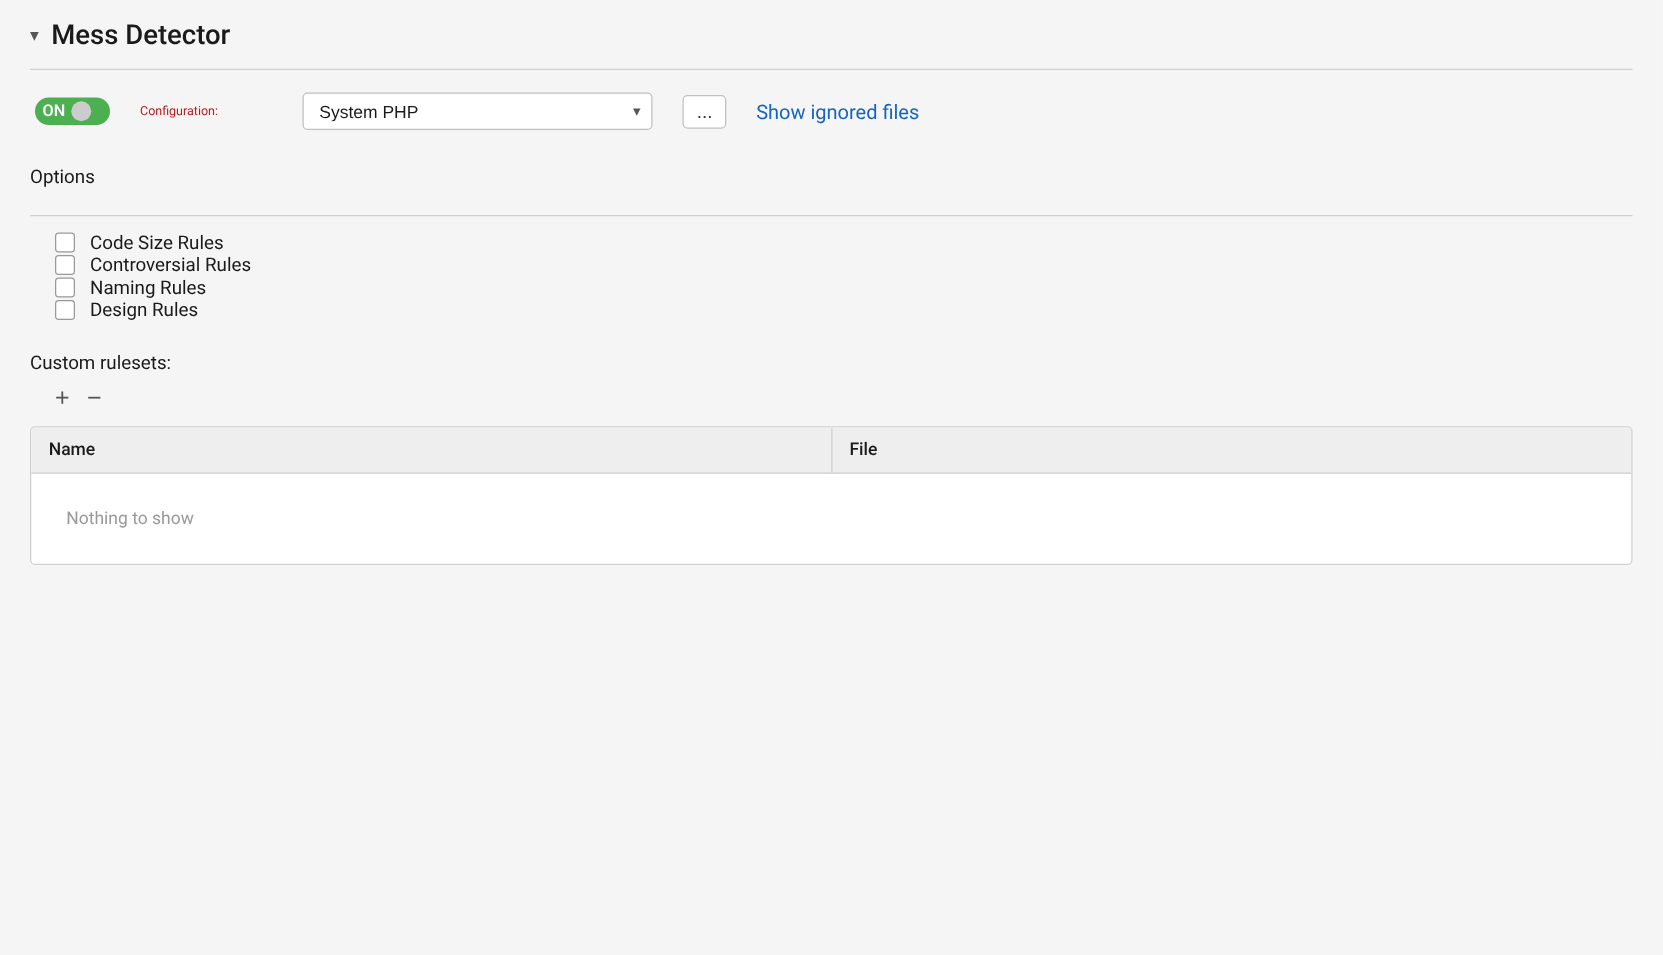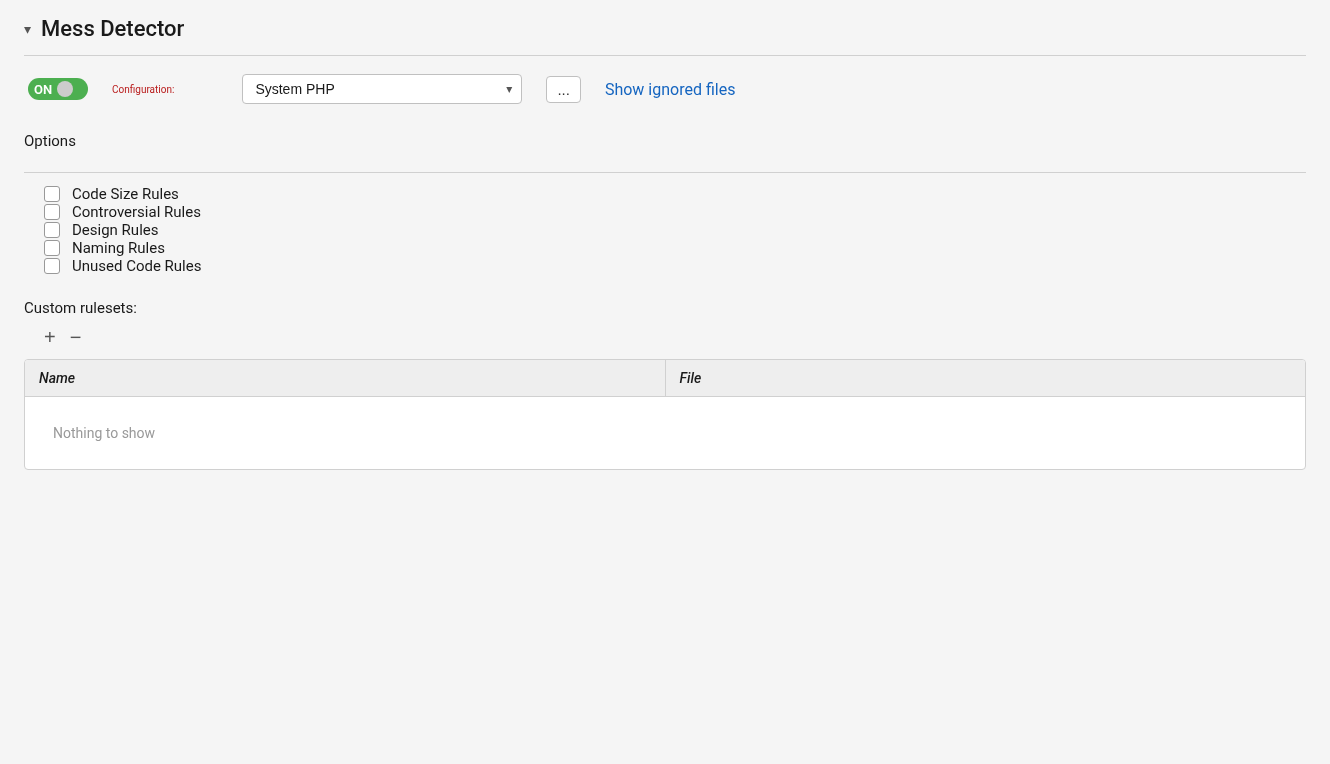--- a/index.html
+++ b/index.html
@@ -210,21 +210,20 @@
       border: 1px solid #d0d0d0;
       border-radius: 4px;
       overflow: hidden;
       background: white;
     }
 
     .table-header {
       display: flex;
       background: #eeeeee;
       border-bottom: 1px solid #d0d0d0;
-      font-style: italic;
     }
 
     .th-name {
       flex: 1;
       padding: 10px 14px;
       font-size: 14px;
       font-weight: 500;
       color: #1a1a1a;
       border-right: 1px solid #d0d0d0;
     }
@@ -290,32 +289,28 @@
         <span class="checkbox-label">Code Size Rules</span>
       </label>
 
       <label class="checkbox-item">
         <input type="checkbox" style="">
         <span class="checkbox-label">Controversial Rules</span>
       </label>
 
       <label class="checkbox-item">
         <input type="checkbox" style="">
+        <span class="checkbox-label">Naming Rules</span>
+      </label>
+
+      <label class="checkbox-item">
+        <input type="checkbox" style="">
         <span class="checkbox-label">Design Rules</span>
       </label>
 
-      <label class="checkbox-item">
-        <input type="checkbox" style="">
-        <span class="checkbox-label">Naming Rules</span>
-      </label>
-
-      <label class="checkbox-item">
-        <input type="checkbox" style="">
-        <span class="checkbox-label">Unused Code Rules</span>
-      </label>
 
     </div>
   </div>
 
   <div class="custom-rulesets-section">
     <div class="custom-rulesets-label">Custom rulesets:</div>
 
     <div class="ruleset-actions">
       <button class="icon-btn">+</button>
       <button class="icon-btn">−</button>

